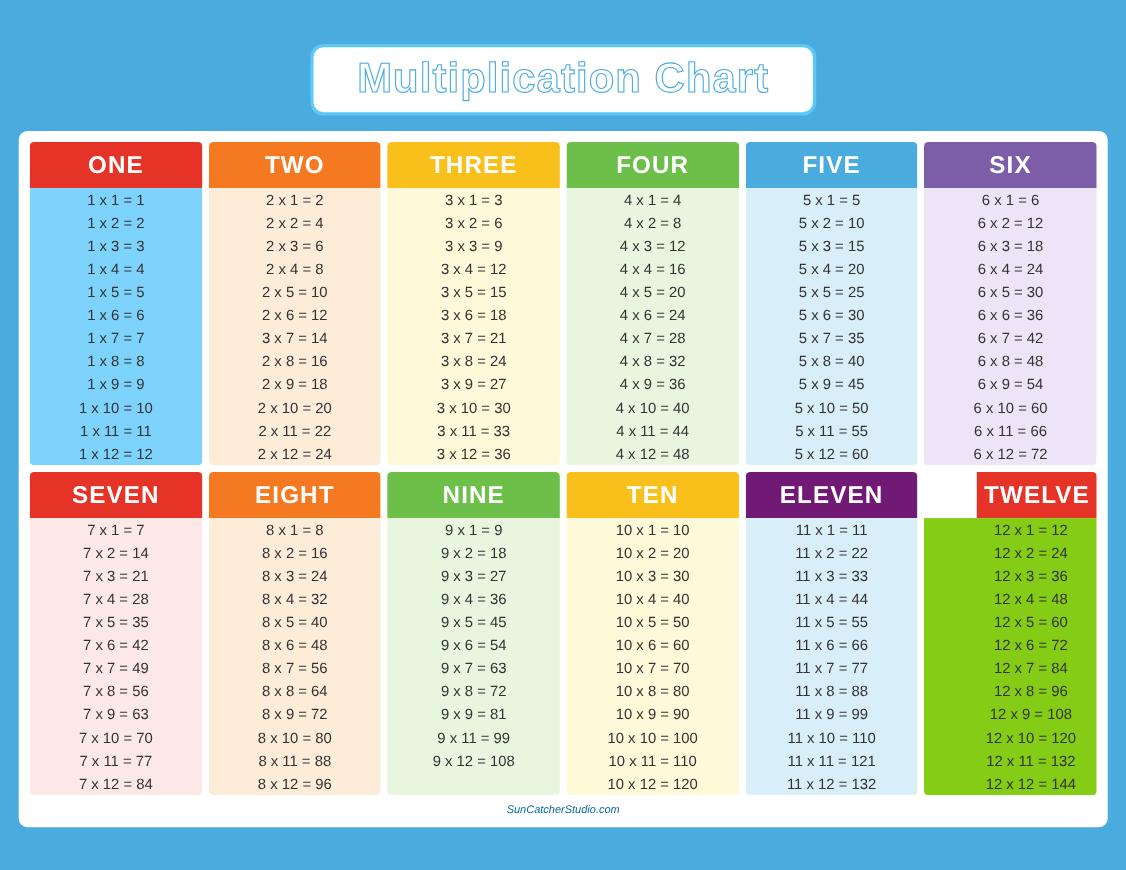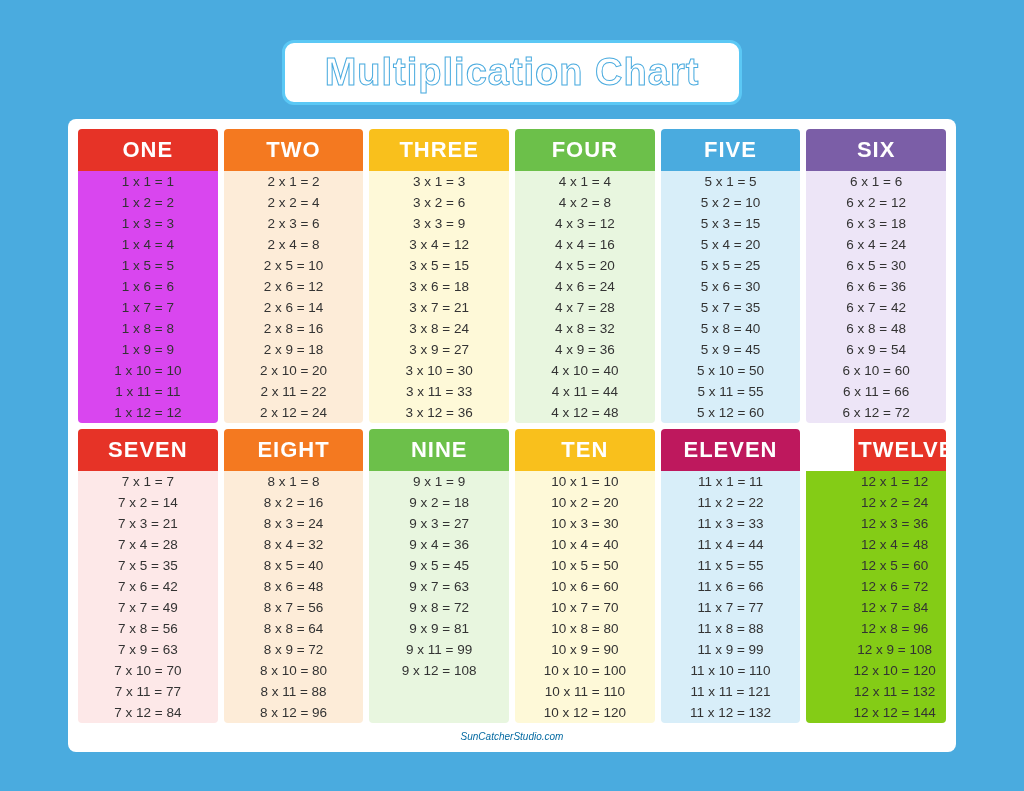--- a/index.html
+++ b/index.html
@@ -24,21 +24,21 @@
       font-size: 38px;
       font-weight: bold;
       color: white;
       -webkit-text-stroke: 1px #4aabdf;
       letter-spacing: 1px;
     }
     .chart-container {
       background: white;
       border-radius: 8px;
       padding: 10px;
-      width: 888px;
+      width: 990px;
       max-width: 100%;
     }
     .grid {
       display: grid;
       grid-template-columns: repeat(6, 1fr);
       gap: 6px;
     }
     .table-section {
       display: flex;
       flex-direction: column;
@@ -76,24 +76,24 @@
     .header-one   { background-color: #e63327; }
     .header-two   { background-color: #f47920; }
     .header-three { background-color: #f9c01c; }
     .header-four  { background-color: #6cc04a; }
     .header-five  { background-color: #4aabdf; }
     .header-six   { background-color: #7b5ea7; }
     .header-seven { background-color: #e63327; }
     .header-eight { background-color: #f47920; }
     .header-nine  { background-color: #6cc04a; }
     .header-ten   { background-color: #f9c01c; }
-    .header-eleven{ background-color: #be185d; }
+    .header-eleven{ background-color: #701a75; }
     .header-twelve{ background-color: #e63327; margin-left: 48px; }
 
-    .bg-one    { background-color: #d946ef; }
+    .bg-one    { background-color: #7dd3fc; }
     .bg-two    { background-color: #fdecd8; }
     .bg-three  { background-color: #fef9d8; }
     .bg-four   { background-color: #e8f6df; }
     .bg-five   { background-color: #d8eef9; }
     .bg-six    { background-color: #ede5f7; }
     .bg-seven  { background-color: #fde8e8; }
     .bg-eight  { background-color: #fdecd8; }
     .bg-nine   { background-color: #e8f6df; }
     .bg-ten    { background-color: #fef9d8; }
     .bg-eleven { background-color: #d8eef9; }
@@ -127,21 +127,21 @@
       </div>
       <div class="table-section">
         <div class="table-header header-two">TWO</div>
         <div class="table-body bg-two">
           <div class="table-row">2 x 1 = 2</div>
           <div class="table-row">2 x 2 = 4</div>
           <div class="table-row">2 x 3 = 6</div>
           <div class="table-row">2 x 4 = 8</div>
           <div class="table-row">2 x 5 = 10</div>
           <div class="table-row">2 x 6 = 12</div>
-          <div class="table-row">2 x 6 = 14</div>
+          <div class="table-row">3 x 7 = 14</div>
           <div class="table-row">2 x 8 = 16</div>
           <div class="table-row">2 x 9 = 18</div>
           <div class="table-row">2 x 10 = 20</div>
           <div class="table-row">2 x 11 = 22</div>
           <div class="table-row">2 x 12 = 24</div>
         </div>
       </div>
       <div class="table-section">
         <div class="table-header header-three">THREE</div>
         <div class="table-body bg-three">
@@ -245,20 +245,21 @@
         </div>
       </div>
       <div class="table-section">
         <div class="table-header header-nine">NINE</div>
         <div class="table-body bg-nine">
           <div class="table-row">9 x 1 = 9</div>
           <div class="table-row">9 x 2 = 18</div>
           <div class="table-row">9 x 3 = 27</div>
           <div class="table-row">9 x 4 = 36</div>
           <div class="table-row">9 x 5 = 45</div>
+          <div class="table-row">9 x 6 = 54</div>
           <div class="table-row">9 x 7 = 63</div>
           <div class="table-row">9 x 8 = 72</div>
           <div class="table-row">9 x 9 = 81</div>
           <div class="table-row">9 x 11 = 99</div>
           <div class="table-row">9 x 12 = 108</div>
         </div>
       </div>
       <div class="table-section">
         <div class="table-header header-ten">TEN</div>
         <div class="table-body bg-ten">

